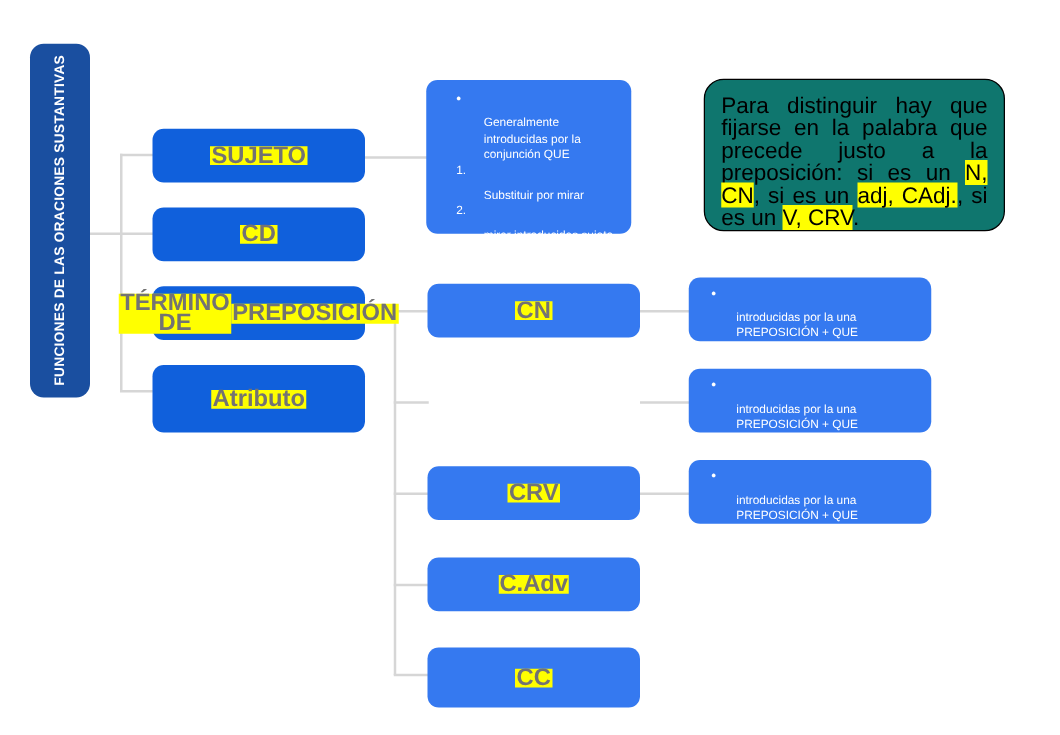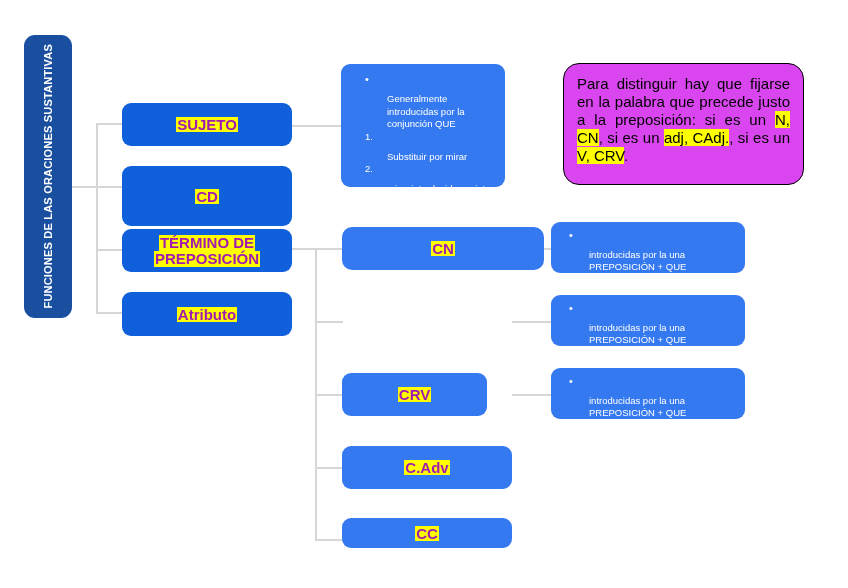--- a/index.html
+++ b/index.html
@@ -58,22 +58,22 @@
   
   .lvl1 { background: #1060dc; }
   
   .lvl2 { background: #3579f0; }
   
   .info { background: #3579f0; }
 
   
   .hl {
     background: #ffff00;
-    color: #a21caf;
-    font-size: 15px;
+    color: #737373;
+    font-size: 19px;
     font-weight: bold;
     line-height: 15px;
     padding: 0 1px;
     text-align: center;
     display: inline-block;
   }
   .hl.two-line { line-height: 16px; }
 
   
   .listbox {
@@ -101,27 +101,27 @@
     line-height: 12.5px;
   }
   .li .txt { flex: 1 1 auto; margin-top: 20px; }
 
   .info-small .li { font-size: 9.5px; line-height: 12px; }
   .info-small .li .marker { flex: 0 0 32px; }
 
   
   .note {
     position: absolute;
-    background: #d946ef;
+    background: #0f766e;
     border: 1.6px solid #000000;
     border-radius: 16px;
     box-sizing: border-box;
     padding: 11px 13px;
     color: #000000;
-    font-size: 15px;
+    font-size: 18px;
     line-height: 18px;
     text-align: justify;
     text-align-last: left;
   }
   .note mark {
     background: #ffff00;
     color: #000000;
   }
 </style>
 </head>
@@ -153,30 +153,30 @@
   <div class="line h" style="left:512px; top:394px; width:42px;"></div>
 
   <div class="node root-bar" style="left:24px; top:35px; width:48px; height:283px;">
     <span class="root-label">FUNCIONES DE LAS ORACIONES SUSTANTIVAS</span>
   </div>
 
   <div class="node lvl1" style="left:122px; top:103px; width:170px; height:43px;">
     <span class="hl">SUJETO</span>
   </div>
 
-  <div class="node lvl1" style="left:122px; top:166px; width:170px; height:60px;">
+  <div class="node lvl1" style="left:122px; top:166px; width:170px; height:43px;">
     <span class="hl">CD</span>
   </div>
 
-  <div class="node lvl1" style="left:122px; top:229px; width:170px; height:43px; flex-direction:column;">
+  <div class="node lvl1" style="left:122px; top:229px; width:170px; height:43px; flex-direction:row;">
     <span class="hl two-line">TÉRMINO DE</span>
     <span class="hl two-line">PREPOSICIÓN</span>
   </div>
 
-  <div class="node lvl1" style="left:122px; top:292px; width:170px; height:44px;">
+  <div class="node lvl1" style="left:122px; top:292px; width:170px; height:54px;">
     <span class="hl">Atributo</span>
   </div>
 
   <div class="node info" style="left:341px; top:64px; width:164px; height:123px; align-items:flex-start;">
     <div class="listbox">
       <div class="li">
         <span class="marker dot">•</span>
         <span class="txt">Generalmente introducidas por la conjunción QUE</span>
       </div>
       <div class="li">
@@ -187,34 +187,34 @@
         <span class="marker">2.</span>
         <span class="txt">mirar introducidas sujeto-verbo</span>
       </div>
     </div>
   </div>
 
   <div class="note" style="left:563px; top:63px; width:241px; height:122px;">
     <span>Para distinguir hay que fijarse en la palabra que precede justo a la preposición: si es un </span><mark>N, CN</mark><span>, si es un </span><mark>adj, CAdj.</mark><span>, si es un </span><mark>V, CRV</mark><span>.</span>
   </div>
 
-  <div class="node lvl2" style="left:342px; top:227px; width:202px; height:43px;border-radius:10px;">
+  <div class="node lvl2" style="left:342px; top:227px; width:170px; height:43px;">
     <span class="hl">CN</span>
   </div>
 
 
-  <div class="node lvl2" style="left:342px; top:373px; width:145px; height:43px;">
+  <div class="node lvl2" style="left:342px; top:373px; width:170px; height:43px;">
     <span class="hl">CRV</span>
   </div>
 
   <div class="node lvl2" style="left:342px; top:446px; width:170px; height:43px;">
     <span class="hl">C.Adv</span>
   </div>
 
-  <div class="node lvl2" style="left:342px; top:518px; width:170px; height:30px;">
+  <div class="node lvl2" style="left:342px; top:518px; width:170px; height:48px;">
     <span class="hl">CC</span>
   </div>
 
   <div class="node info info-small" style="left:551px; top:222px; width:194px; height:51px; align-items:flex-start;">
     <div class="listbox" style="padding:7px 8px 7px 6px;">
       <div class="li">
         <span class="marker dot">•</span>
         <span class="txt">
           <span>introducidas por la una</span><br>
           <span>PREPOSICIÓN + QUE</span>

